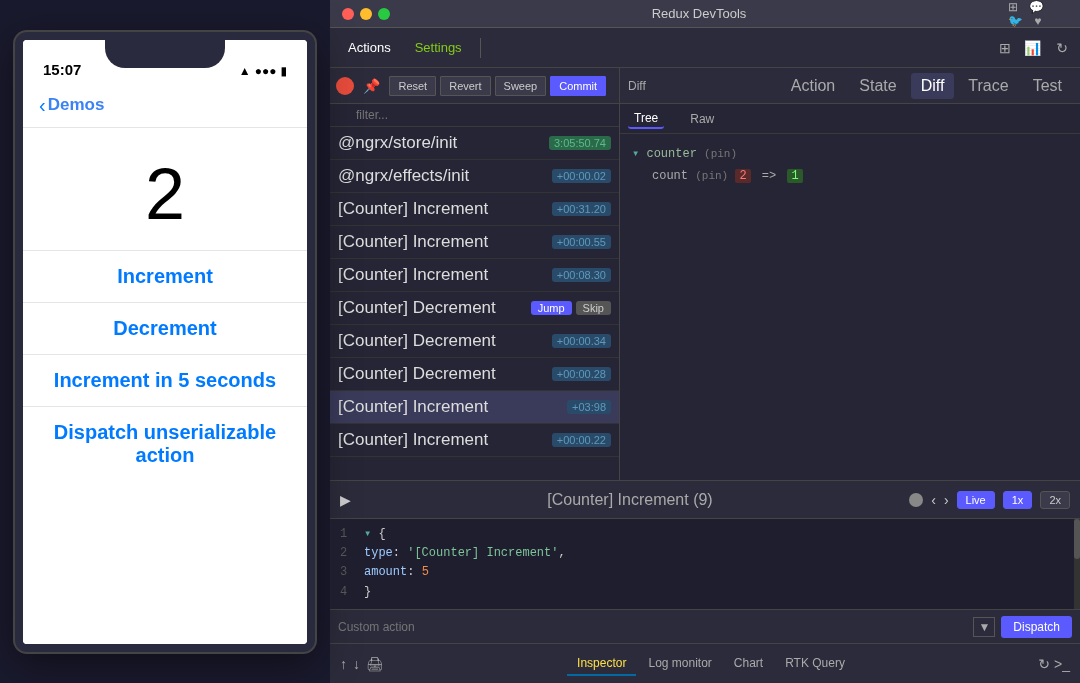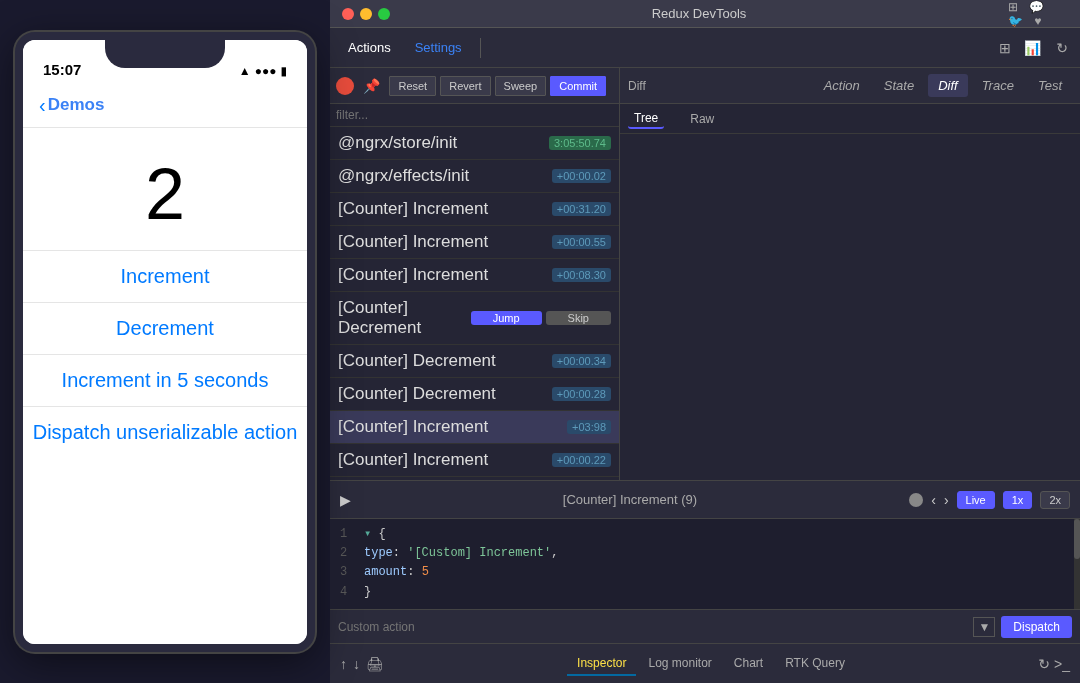--- a/index.html
+++ b/index.html
@@ -19,21 +19,21 @@
       height: 683px;
       background: #1a1a2e;
       display: flex;
       align-items: center;
       justify-content: center;
     }
     .phone {
       width: 300px;
       height: 620px;
       background: #fff;
-      border-radius: 20px;
+      border-radius: 12px;
       border: 8px solid #2a2a3e;
       position: relative;
       overflow: hidden;
       box-shadow: 0 0 0 2px #444, 0 10px 40px rgba(0,0,0,0.5);
     }
     .phone-notch {
       position: absolute;
       top: 0; left: 50%;
       transform: translateX(-50%);
       width: 120px;
@@ -115,20 +115,21 @@
       align-items: center;
     }
     .phone-btn {
       font-size: 20px;
       color: #007AFF;
       padding: 14px 0;
       width: 100%;
       text-align: center;
       cursor: pointer;
       border-top: 1px solid #e5e5e5;
+      font-weight: bold;
     }
 
     
     .devtools {
       flex: 1;
       height: 683px;
       background: #2b2b3b;
       display: flex;
       flex-direction: column;
       color: #ccc;
@@ -175,21 +176,21 @@
       display: flex;
       align-items: center;
       padding: 0 8px;
       border-bottom: 1px solid #444;
       gap: 4px;
     }
     .tab-btn {
       padding: 4px 10px;
       background: transparent;
       border: none;
-      color: #3b82f6;
+      color: #84cc16;
       font-size: 13px;
       cursor: pointer;
       border-radius: 4px;
     }
     .tab-btn.active {
       color: #fff;
       font-weight: 500;
     }
     .tab-separator { width: 1px; height: 20px; background: #555; margin: 0 4px; }
 
@@ -266,20 +267,21 @@
       padding: 4px 6px;
       border-bottom: 1px solid #3a3a3a;
     }
     .filter-input {
       width: 100%;
       background: transparent;
       border: none;
       color: #aaa;
       font-size: 12px;
       outline: none;
+      margin-left: 20px;
     }
     .actions-list {
       flex: 1;
       overflow-y: auto;
     }
     .action-item {
       display: flex;
       align-items: center;
       justify-content: space-between;
       padding: 6px 8px;
@@ -304,21 +306,21 @@
     }
     .action-time.normal {
       background: #2a4a6a;
       color: #5d9aba;
     }
     .action-time-btns {
       display: flex;
       gap: 4px;
     }
     .jump-btn, .skip-btn {
-      padding: 1px 22px;
+      padding: 1px 7px;
       border-radius: 3px;
       font-size: 11px;
       border: none;
       cursor: pointer;
     }
     .jump-btn { background: #5a5aff; color: #fff; }
     .skip-btn { background: #555; color: #ccc; }
 
     
     .inspector-panel {
@@ -335,24 +337,23 @@
       padding: 0 8px;
       gap: 4px;
       border-bottom: 1px solid #444;
       background: #2b2b3b;
     }
     .insp-tab {
       padding: 4px 10px;
       background: transparent;
       border: none;
       color: #aaa;
-      font-size: 13px;
+      font-size: 16px;
       cursor: pointer;
       border-radius: 3px;
-      font-style: italic;
     }
     .insp-tab.active {
       background: #3a3a5a;
       color: #fff;
     }
     .inspector-subtabs {
       height: 30px;
       display: flex;
       align-items: center;
       padding: 0 8px;
@@ -415,21 +416,21 @@
       background: transparent;
       border: none;
       color: #ccc;
       font-size: 14px;
       cursor: pointer;
     }
     .slider-label {
       flex: 1;
       text-align: center;
       color: #aaa;
-      font-size: 13px;
+      font-size: 16px;
     }
     .slider-dot {
       width: 14px; height: 14px;
       border-radius: 50%;
       background: #888;
     }
     .slider-nav-btn {
       background: transparent;
       border: none;
       color: #ccc;
@@ -706,20 +707,34 @@
             <button class="insp-tab">Trace</button>
             <button class="insp-tab">Test</button>
           </div>
         </div>
 
         <div class="inspector-subtabs">
           <span class="sub-tab active">Tree</span>
           <span class="sub-tab">Raw</span>
         </div>
 
+        <div class="inspector-content">
+          <div class="tree-node">
+            <span style="color:#5a9;">▾</span>
+            <span class="tree-key-pin"> counter </span>
+            <span style="color:#777;font-size:11px;">(pin)</span>
+          </div>
+          <div class="tree-node" style="padding-left:20px;">
+            <span class="tree-key">count </span>
+            <span style="color:#777;font-size:11px;">(pin)</span>
+            <span class="tree-val-old">2</span>
+            <span class="tree-arrow">=&gt;</span>
+            <span class="tree-val-new">1</span>
+          </div>
+        </div>
       </div>
     </div>
 
     <div class="devtools-bottom">
 
       <div class="slider-bar">
         <button class="slider-play-btn">▶</button>
         <span class="slider-label">[Counter] Increment (9)</span>
         <div class="slider-dot"></div>
         <button class="slider-nav-btn">‹</button>
@@ -730,21 +745,21 @@
       </div>
 
       <div class="code-section">
         <div class="code-line">
           <span class="line-num">1</span>
           <span><span style="color:#5a9;">▾</span> {</span>
         </div>
         <div class="code-line">
           <span class="line-num">2</span>
           <span>
-            <span style="color:#9ecbff;">  type</span>: <span class="code-string">'[Custom] Increment'</span>,
+            <span style="color:#9ecbff;">  type</span>: <span class="code-string">'[Counter] Increment'</span>,
           </span>
         </div>
         <div class="code-line">
           <span class="line-num">3</span>
           <span>
             <span style="color:#9ecbff;text-align:center;">  amount</span>: <span class="code-number">5</span>
           </span>
         </div>
         <div class="code-line">
           <span class="line-num">4</span>

